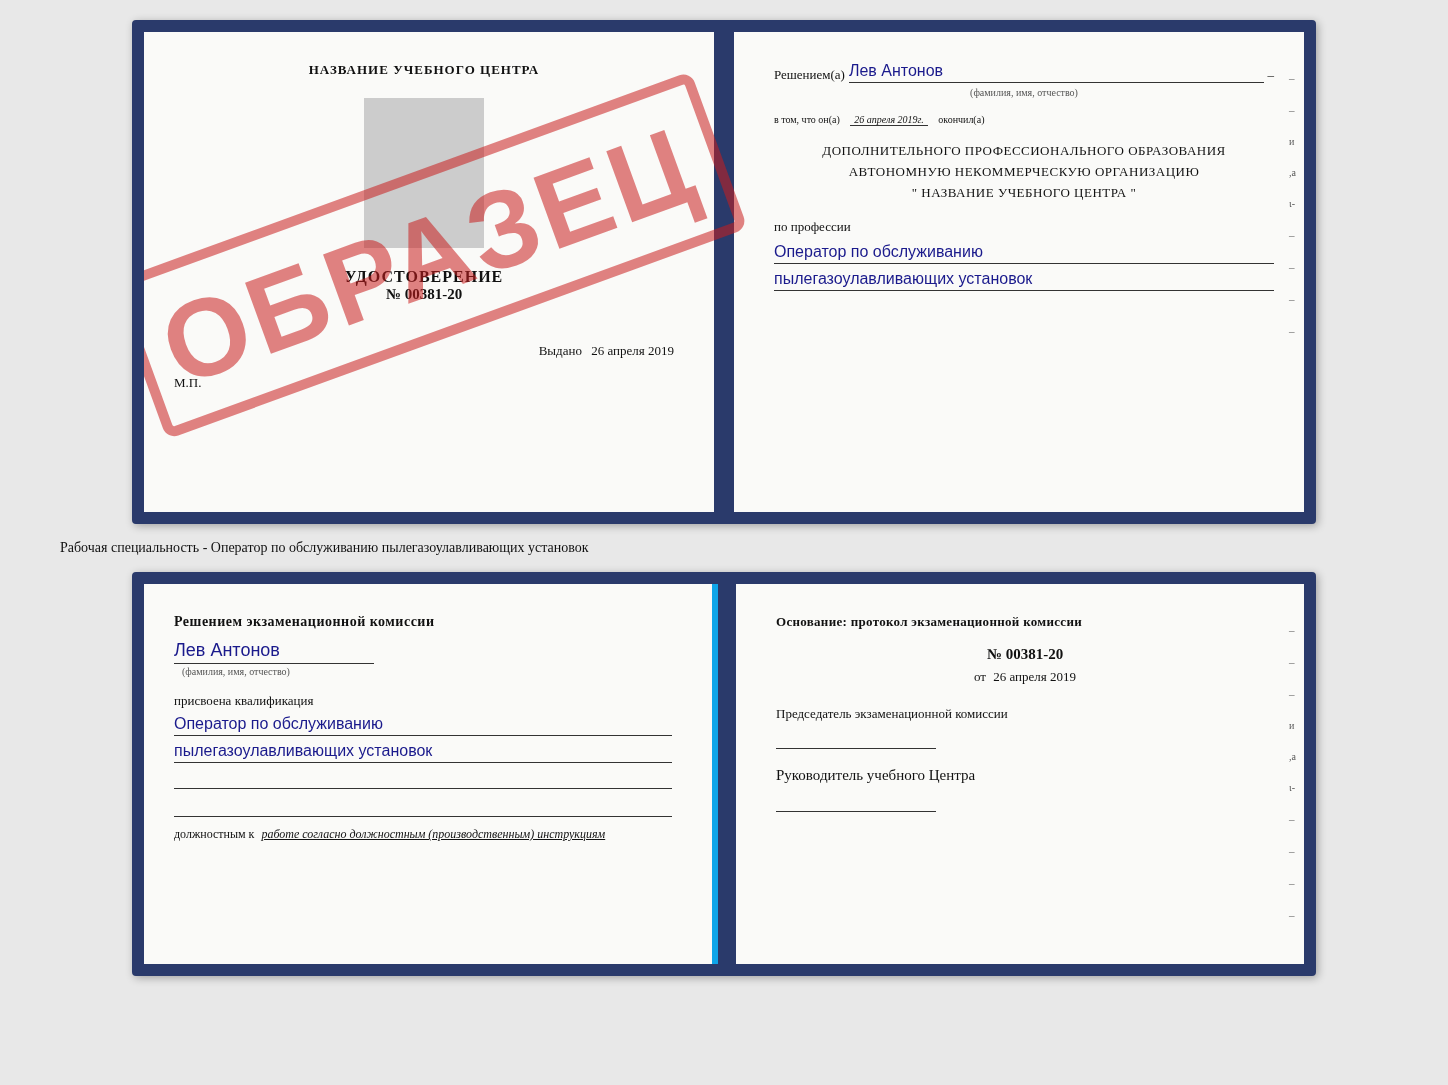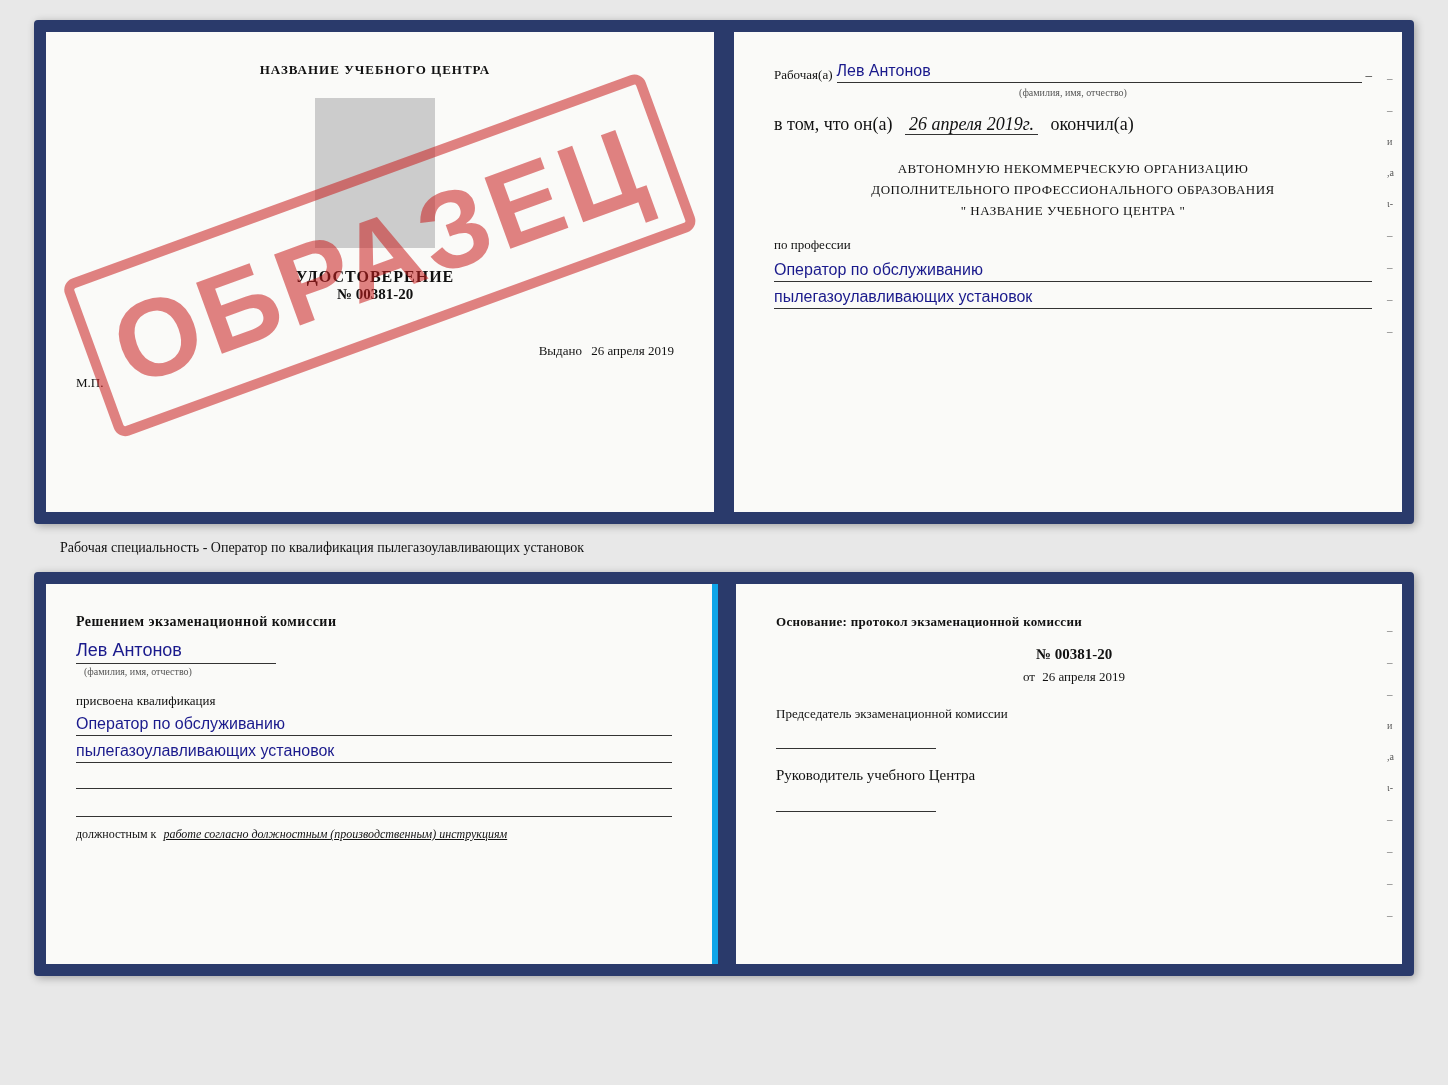--- a/index.html
+++ b/index.html
@@ -12,21 +12,21 @@
       flex-direction: column;
       align-items: center;
       padding: 20px;
       gap: 16px;
     }
 
     .document-outer {
       background: #fff;
       border: 12px solid #2a3a6b;
       border-radius: 4px;
-      width: 1380px;
+      width: 1184px;
       position: relative;
       overflow: hidden;
       box-shadow: 2px 2px 8px rgba(0,0,0,0.3);
     }
 
     .document-inner {
       display: flex;
       width: 100%;
     }
 
@@ -143,23 +143,23 @@
     }
 
     .subtitle-small {
       font-size: 10px;
       text-align: center;
       color: #555;
       margin-bottom: 16px;
     }
 
     .completed-line {
-      font-size: 18px;
-      color: #111;
-      margin-bottom: 24px;
+      font-size: 10px;
+      color: #111;
+      margin-bottom: 16px;
     }
 
     .completed-date {
       font-style: italic;
       border-bottom: 1px solid #333;
       padding: 0 4px;
     }
 
     .org-block {
       font-size: 13px;
@@ -338,35 +338,35 @@
         <span>Выдано</span>
         <span style="margin-left:6px;">26 апреля 2019</span>
       </div>
       <div class="mp-line">М.П.</div>
     </div>
 
     <div class="spine"></div>
 
     <div class="page-right">
       <div class="recipient-line">
-        <span style="white-space:nowrap;font-size:13px;">Рабочая(а)</span>
+        <span style="white-space:nowrap;font-size:13px;">Решением(а)</span>
         <span class="recipient-name">Лев Антонов</span>
         <span style="font-size:13px;">–</span>
       </div>
       <div class="subtitle-small">(фамилия, имя, отчество)</div>
 
       <div class="completed-line">
         <span>в том, что он(а)</span>
         <span class="completed-date" style="font-style:italic;margin:0 8px;">26 апреля 2019г.</span>
         <span>окончил(а)</span>
       </div>
 
       <div class="org-block">
+        <div>ДОПОЛНИТЕЛЬНОГО ПРОФЕССИОНАЛЬНОГО ОБРАЗОВАНИЯ</div>
         <div>АВТОНОМНУЮ НЕКОММЕРЧЕСКУЮ ОРГАНИЗАЦИЮ</div>
-        <div>ДОПОЛНИТЕЛЬНОГО ПРОФЕССИОНАЛЬНОГО ОБРАЗОВАНИЯ</div>
         <div>"  НАЗВАНИЕ УЧЕБНОГО ЦЕНТРА  "</div>
       </div>
 
       <div class="profession-label">по профессии</div>
       <span class="profession-line">Оператор по обслуживанию</span>
       <span class="profession-line">пылегазоулавливающих установок</span>
 
       <div class="side-marks">
         <span>–</span>
         <span>–</span>
@@ -375,21 +375,21 @@
         <span style="font-size:10px;">ι-</span>
         <span>–</span>
         <span>–</span>
         <span>–</span>
         <span>–</span>
       </div>
     </div>
   </div>
 </div>
 
-<div class="middle-text">Рабочая специальность - Оператор по квалификация пылегазоулавливающих установок</div>
+<div class="middle-text">Рабочая специальность - Оператор по обслуживанию пылегазоулавливающих установок</div>
 
 <div class="document-outer">
   <div class="document-inner">
 
     <div class="doc2-left">
       <div class="decision-text">Решением экзаменационной комиссии</div>
       <span class="person-name-blue">Лев Антонов</span>
       <div class="subtitle-small" style="text-align:left;margin-left:8px;margin-top:2px;">(фамилия, имя, отчество)</div>
 
       <div class="assigned-label">присвоена квалификация</div>

